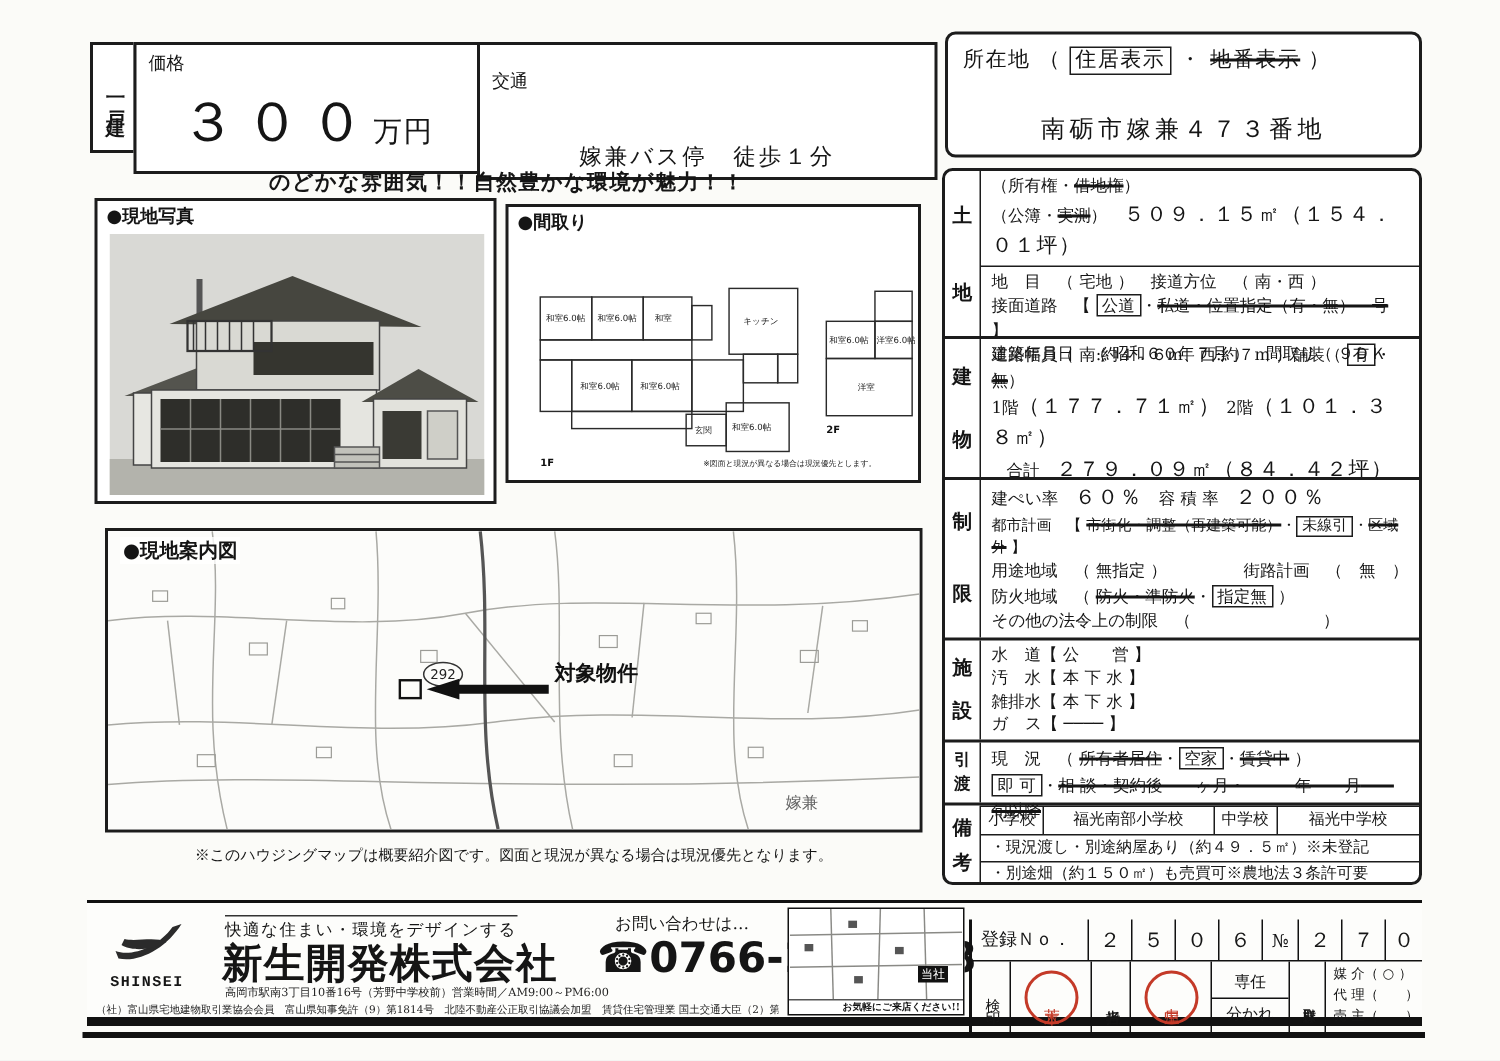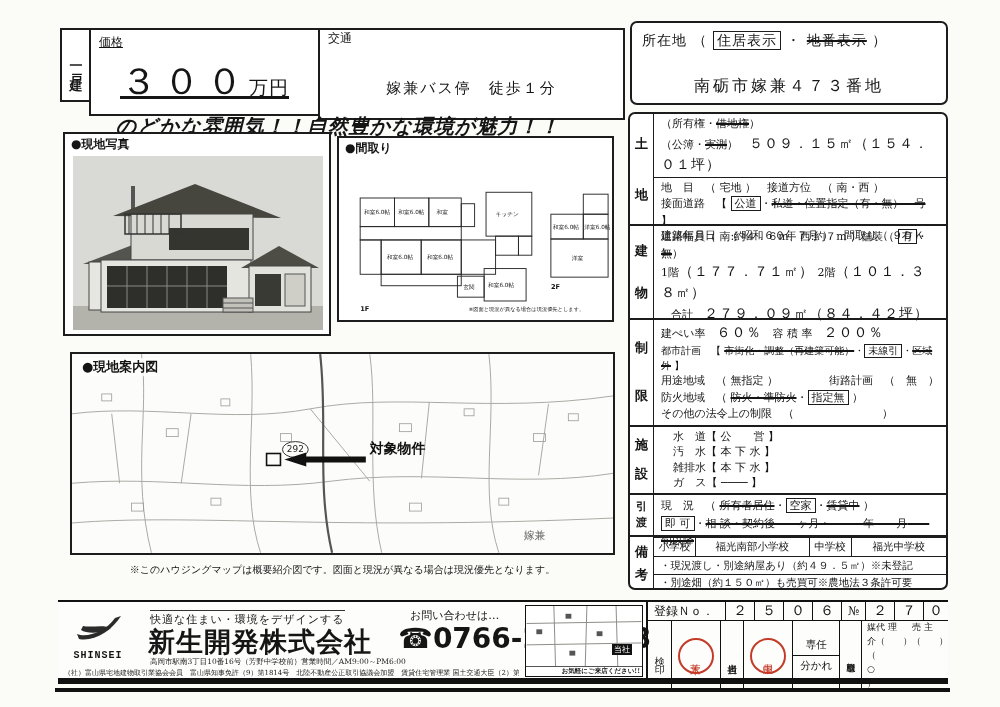--- a/index.html
+++ b/index.html
@@ -8,31 +8,31 @@
   .abs { position:absolute; }
   .b2 { border:2px solid #1c1c1c; background:#fff; }
   .rnd { border-radius:7px; }
   .x { text-decoration:line-through; text-decoration-thickness:1.5px; }
   .bx { border:1px solid #1c1c1c; padding:0 3px; display:inline-block; line-height:1.2; }
   .lbl { font-size:12px; }
   .vtx { writing-mode:vertical-rl; text-orientation:upright; }
 
   
   .cat-tab { left:60px; top:28px; width:31px; height:74px; display:flex; align-items:center; justify-content:center; font-size:13px; font-weight:bold; letter-spacing:5px; }
-  .price-box { left:89px; top:28px; width:231px; height:88px; padding:4px 8px;text-decoration:underline; }
+  .price-box { left:89px; top:28px; width:231px; height:88px; padding:4px 8px; }
   .price-val { text-align:center; margin-top:6px; font-size:37px; letter-spacing:6px; }
   .price-unit { font-size:19px; letter-spacing:1px; }
-  .trans-box { left:318px; top:28px; width:307px; height:92px; padding:0 8px; }
+  .trans-box { left:318px; top:28px; width:307px; height:92px; padding:16px 8px; }
   .trans-val { text-align:center; margin-top:32px; font-size:15px; letter-spacing:2px; }
   .loc-box { left:630px; top:21px; width:318px; height:84px; padding:8px 10px; }
   .loc-line1 { font-size:14px; letter-spacing:1px; }
   .loc-addr { font-size:16px; text-align:center; margin-top:26px; letter-spacing:3px; }
 
   
-  .catch { left:60px; top:113px; width:556px; text-align:center; font-size:20px; font-weight:bold; font-style:italic; letter-spacing:1px; }
+  .catch { left:60px; top:113px; width:556px; text-align:center; font-size:14px; font-weight:bold; letter-spacing:1px; }
 
   
   .photo-box { left:63px; top:132px; width:268px; height:204px; padding:2px 6px; }
   .plan-box  { left:337px; top:136px; width:277px; height:186px; padding:2px 6px; }
   .sec-label { font-size:12px; font-weight:bold; }
   .photo-img { position:absolute; left:8px; top:22px; width:250px; height:174px; }
   .plan-img  { position:absolute; left:4px; top:20px; width:267px; height:162px; }
 
   
   .map-box { left:70px; top:352px; width:545px; height:203px; }
@@ -62,37 +62,37 @@
   .tagline { position:absolute; left:92px; top:8px; font-size:11px; letter-spacing:1px; border-top:1px solid #333; padding-top:1px; }
   .company { position:absolute; left:90px; top:22px; font-size:27px; font-weight:bold; letter-spacing:1px; }
   .office  { position:absolute; left:92px; top:55px; font-size:7.5px; color:#222; }
   .contact { position:absolute; left:352px; top:6px; font-size:11px; }
   .phone   { position:absolute; left:340px; top:20px; font-size:28px; font-weight:bold; font-family:"DejaVu Sans","Liberation Sans",sans-serif; letter-spacing:0px; }
   .tinyrow { position:absolute; left:6px; top:66px; width:455px; font-size:7px; color:#222; white-space:nowrap; overflow:hidden; }
   .minimap { position:absolute; left:467px; top:3px; width:118px; height:72px; border:1.5px solid #111; background:#fff; }
   .minimap-note { position:absolute; left:0; bottom:0; width:100%; font-size:6.5px; font-weight:bold; text-align:right; padding:0 2px; background:#fff; border-top:1px solid #555; }
   .tousha { position:absolute; right:10px; top:38px; background:#111; color:#fff; font-size:8px; padding:0 2px; }
 
-  .regtable { position:absolute; right:0; top:0; width:302px; height:100%; border-left:2px solid #111; display:flex; flex-direction:column; }
+  .regtable { position:absolute; right:0; top:11px; width:302px; height:100%; border-left:2px solid #111; display:flex; flex-direction:column; }
   .regrow { display:flex; height:28px; border-bottom:1.5px solid #111; font-size:12px; align-items:stretch; }
   .regrow > div { display:flex; align-items:center; justify-content:center; border-right:1px solid #111; }
   .regrow .rl { width:78px; justify-content:flex-start; padding-left:6px; }
   .regrow .d { width:29px; font-size:14px; }
   .regrow .nl { width:24px; }
   .regrow > div:last-child { border-right:none; }
   .strow { flex:1; display:flex; }
   .strow > div { border-right:1px solid #111; display:flex; align-items:center; justify-content:center; }
   .strow > div:last-child { border-right:none; }
   .vcell { font-size:10px; }
   .stamp { width:36px; height:36px; border:2px solid #c43a28; border-radius:50%; color:#c43a28; display:flex; align-items:center; justify-content:center; font-size:10.5px; line-height:1; }
   .stamp .vtx { letter-spacing:1px; }
   .sennin-cell { flex-direction:column; }
   .sennin-cell > div { width:100%; text-align:center; font-size:10.5px; padding:3px 0; }
   .sennin-cell .top { border-bottom:1px solid #111; }
-  .baikai-cell { flex-direction:row; align-items:flex-start !important; font-size:9px; line-height:1.55; padding-left:5px; }
+  .baikai-cell { flex-direction:column; align-items:flex-start !important; font-size:9px; line-height:1.55; padding-left:5px; }
 
   .botbar { left:55px; top:688px; width:895px; height:4px; background:#111; }
 </style>
 </head>
 <body>
 
 <div class="page">
 
   <div class="abs b2 cat-tab vtx">一戸建</div>
 
@@ -295,21 +295,21 @@
           </div>
         <div>その他の法令上の制限　（　　　　　　　　）</div>
       </div>
     </div>
 
     <div class="sec" style="height:70px;">
       <div class="sec-h">
         <span>施</span>
         <span>設</span>
       </div>
-      <div class="sec-b" style="line-height:1.42;margin-left:12px;">
+      <div class="sec-b" style="line-height:1.42;">
         <div>水　道【 公　　営 】</div>
         <div>汚　水【 本 下 水 】</div>
         <div>雑排水【 本 下 水 】</div>
         <div>ガ　ス【 ──── 】</div>
       </div>
     </div>
 
     <div class="sec" style="height:42px;">
       <div class="sec-h" style="font-size:11px;">
         <span>引</span>

